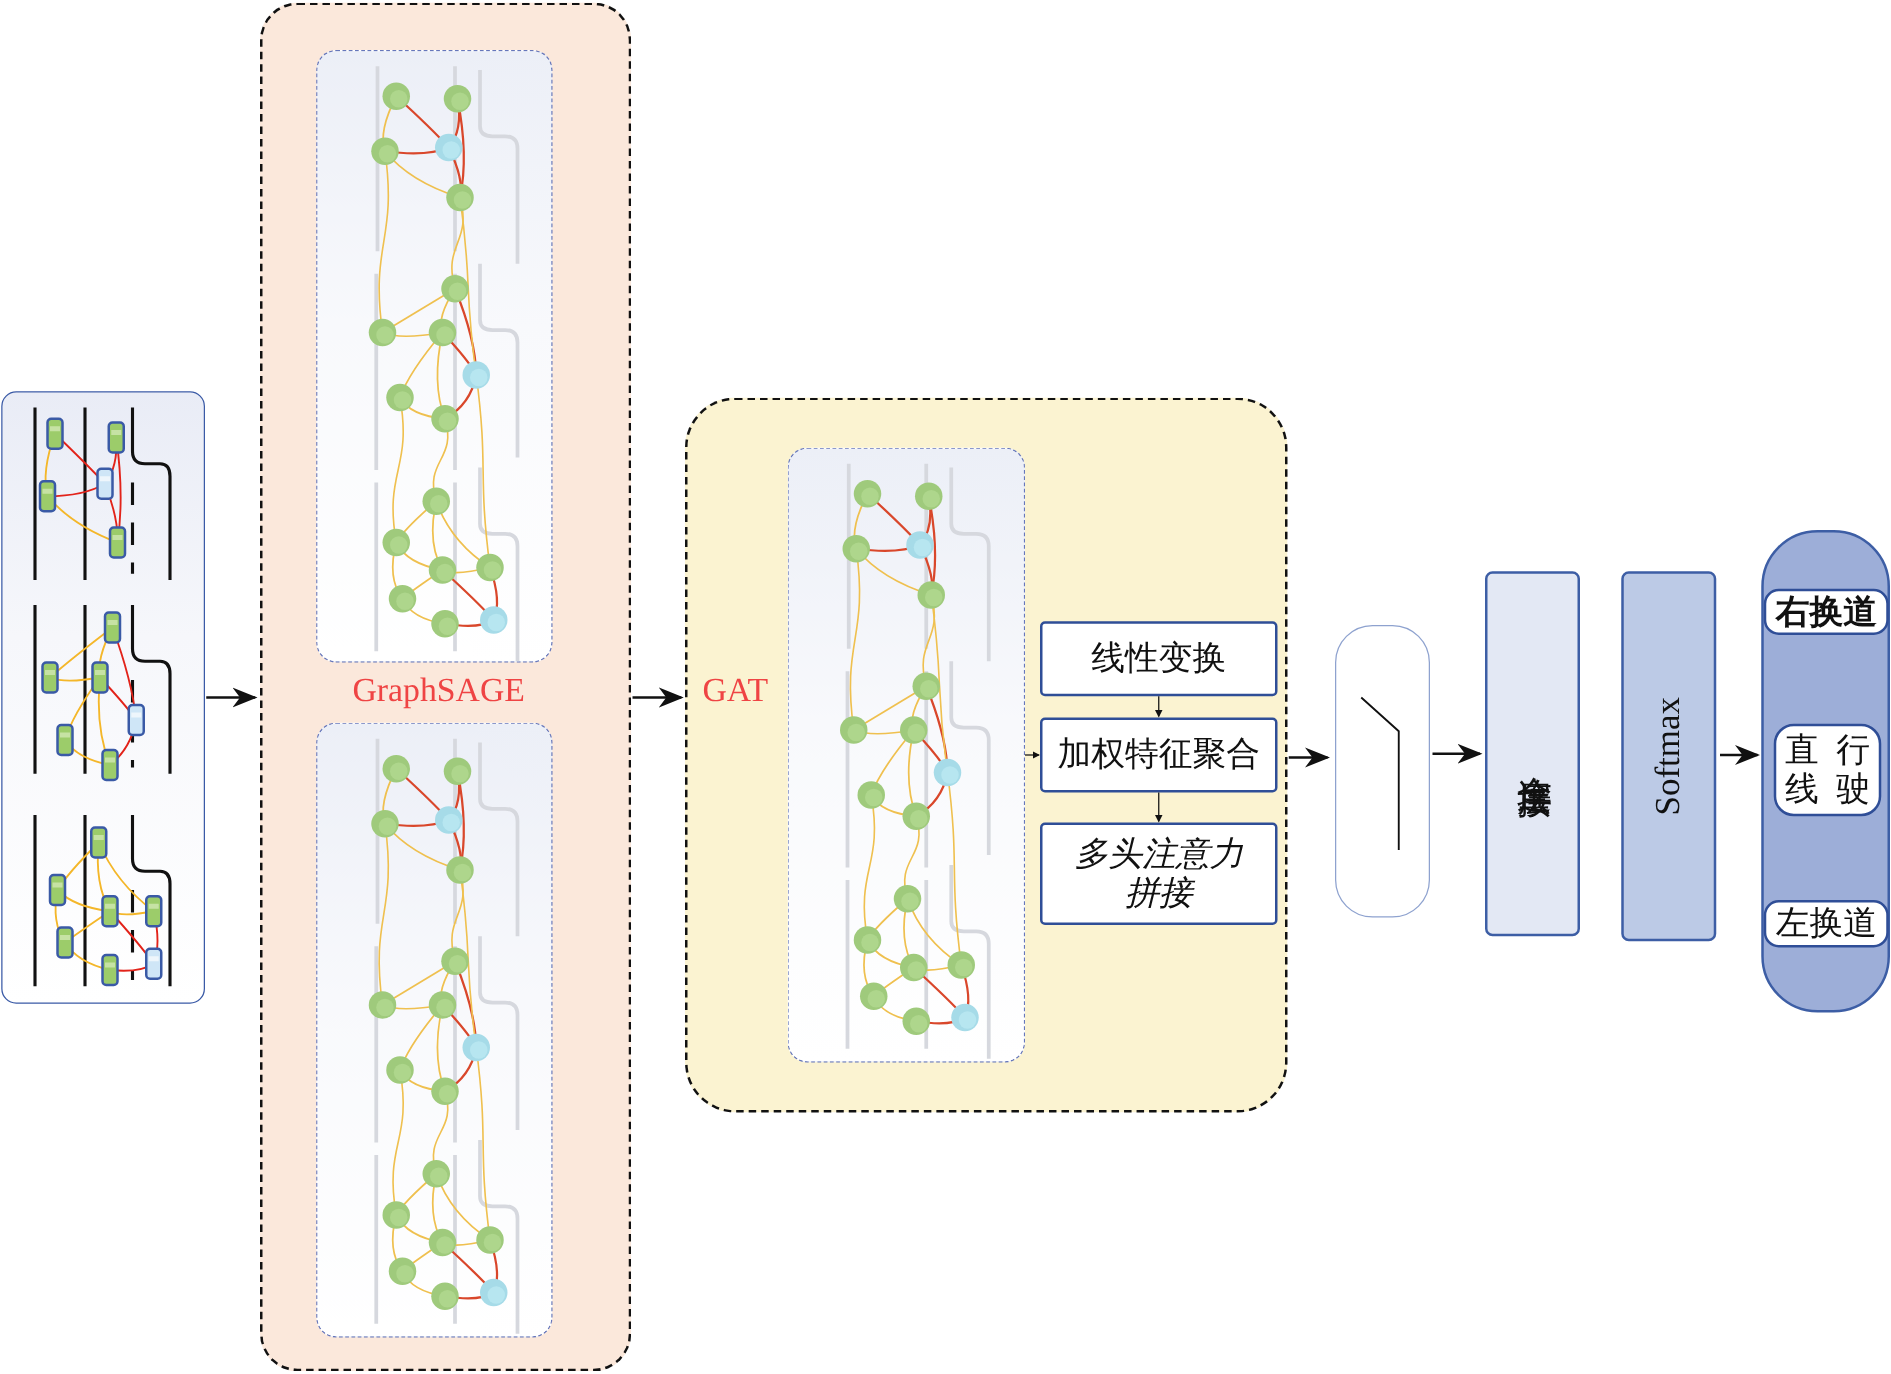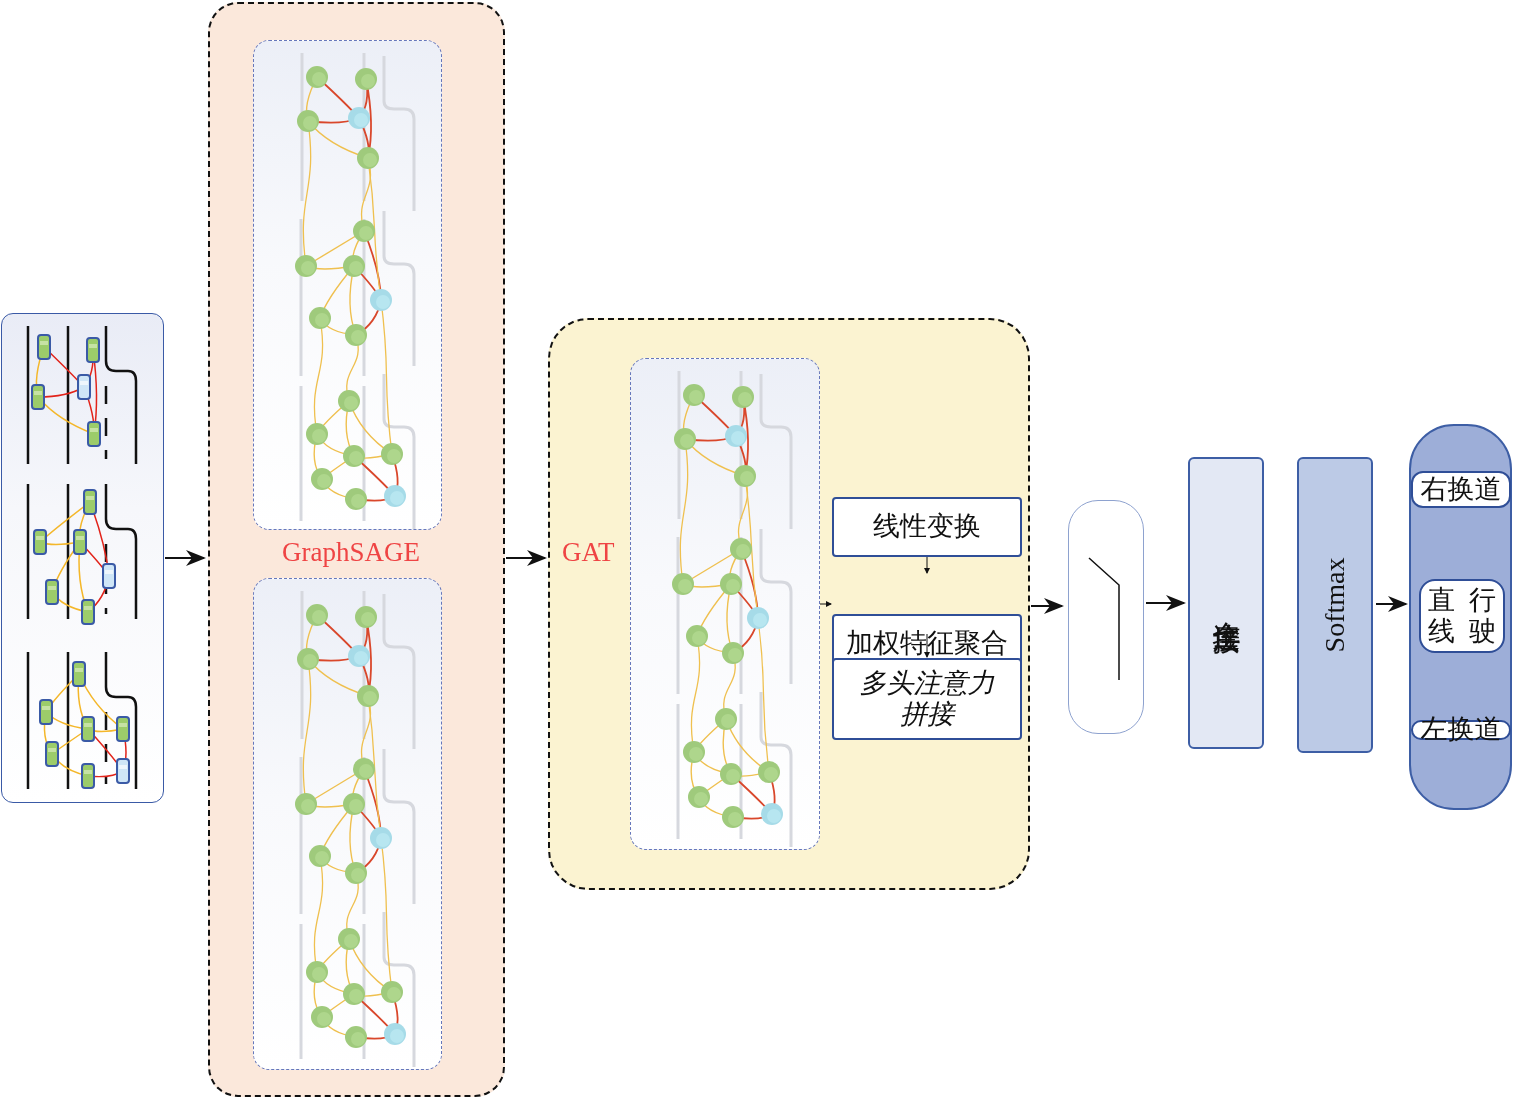--- a/index.html
+++ b/index.html
@@ -361,21 +361,21 @@
       <circle cx="102" cy="458" r="11" fill="#9fca7c"></circle>
       <circle cx="104" cy="460" r="7" fill="#aed68c"></circle>
       <circle cx="141" cy="455" r="11" fill="#a6dbe8"></circle>
       <circle cx="143" cy="457" r="7" fill="#b7e6f0"></circle>
     </svg>
 </div>
 
 <div class="abs step" style="left:832px; top:497px; width:190px; height:60px;">
   <span>线性变换</span>
 </div>
-<div class="abs step" style="left:832px; top:574px; width:190px; height:60px;margin-top:40px;">
+<div class="abs step" style="left:832px; top:574px; width:190px; height:60px;">
   <span>加权特征聚合</span>
 </div>
 <div class="abs step" style="left:832px; top:658px; width:190px; height:82px; flex-direction:column;font-style:italic;">
   <span>多头注意力</span>
   <span>拼接</span>
 </div>
 
 <div class="abs relu" style="left:1068px; top:500px; width:76px; height:234px;">
   <svg width="76" height="234">
     <polyline points="20,57 50,84 50,179" fill="none" stroke="#111" stroke-width="1.5"></polyline>
@@ -384,28 +384,28 @@
 
 <div class="abs fc" style="left:1188px; top:457px; width:76px; height:292px;">
   <span class="vtext">全连接层</span>
 </div>
 
 <div class="abs sm" style="left:1297px; top:457px; width:76px; height:296px;">
   <span class="rot">Softmax</span>
 </div>
 
 <div class="abs out" style="left:1409px; top:424px; width:103px; height:386px;"></div>
-<div class="abs pill" style="left:1411px; top:471px; width:100px; height:37px;">
+<div class="abs pill" style="left:1411px; top:471px; width:100px; height:37px;font-weight:bold;">
   <span>右换道</span>
 </div>
 <div class="abs pill" style="left:1419px; top:579px; width:86px; height:74px; flex-direction:row; border-radius:16px;">
   <span>直线</span>
   <span>行驶</span>
 </div>
-<div class="abs pill" style="left:1411px; top:720px; width:100px; height:20px;">
+<div class="abs pill" style="left:1411px; top:720px; width:100px; height:38px;">
   <span>左换道</span>
 </div>
 
 <svg width="1513" height="1099" style="pointer-events:none;">
   <defs>
     <marker id="ah" markerWidth="10" markerHeight="10" refX="9" refY="5" orient="auto">
       <path d="M0,1 L10,5 L0,9 L3,5 Z" fill="#111"></path>
     </marker>
     <marker id="ahs" markerWidth="6" markerHeight="6" refX="5" refY="3" orient="auto">
       <path d="M0,0 L6,3 L0,6 Z" fill="#111"></path>

